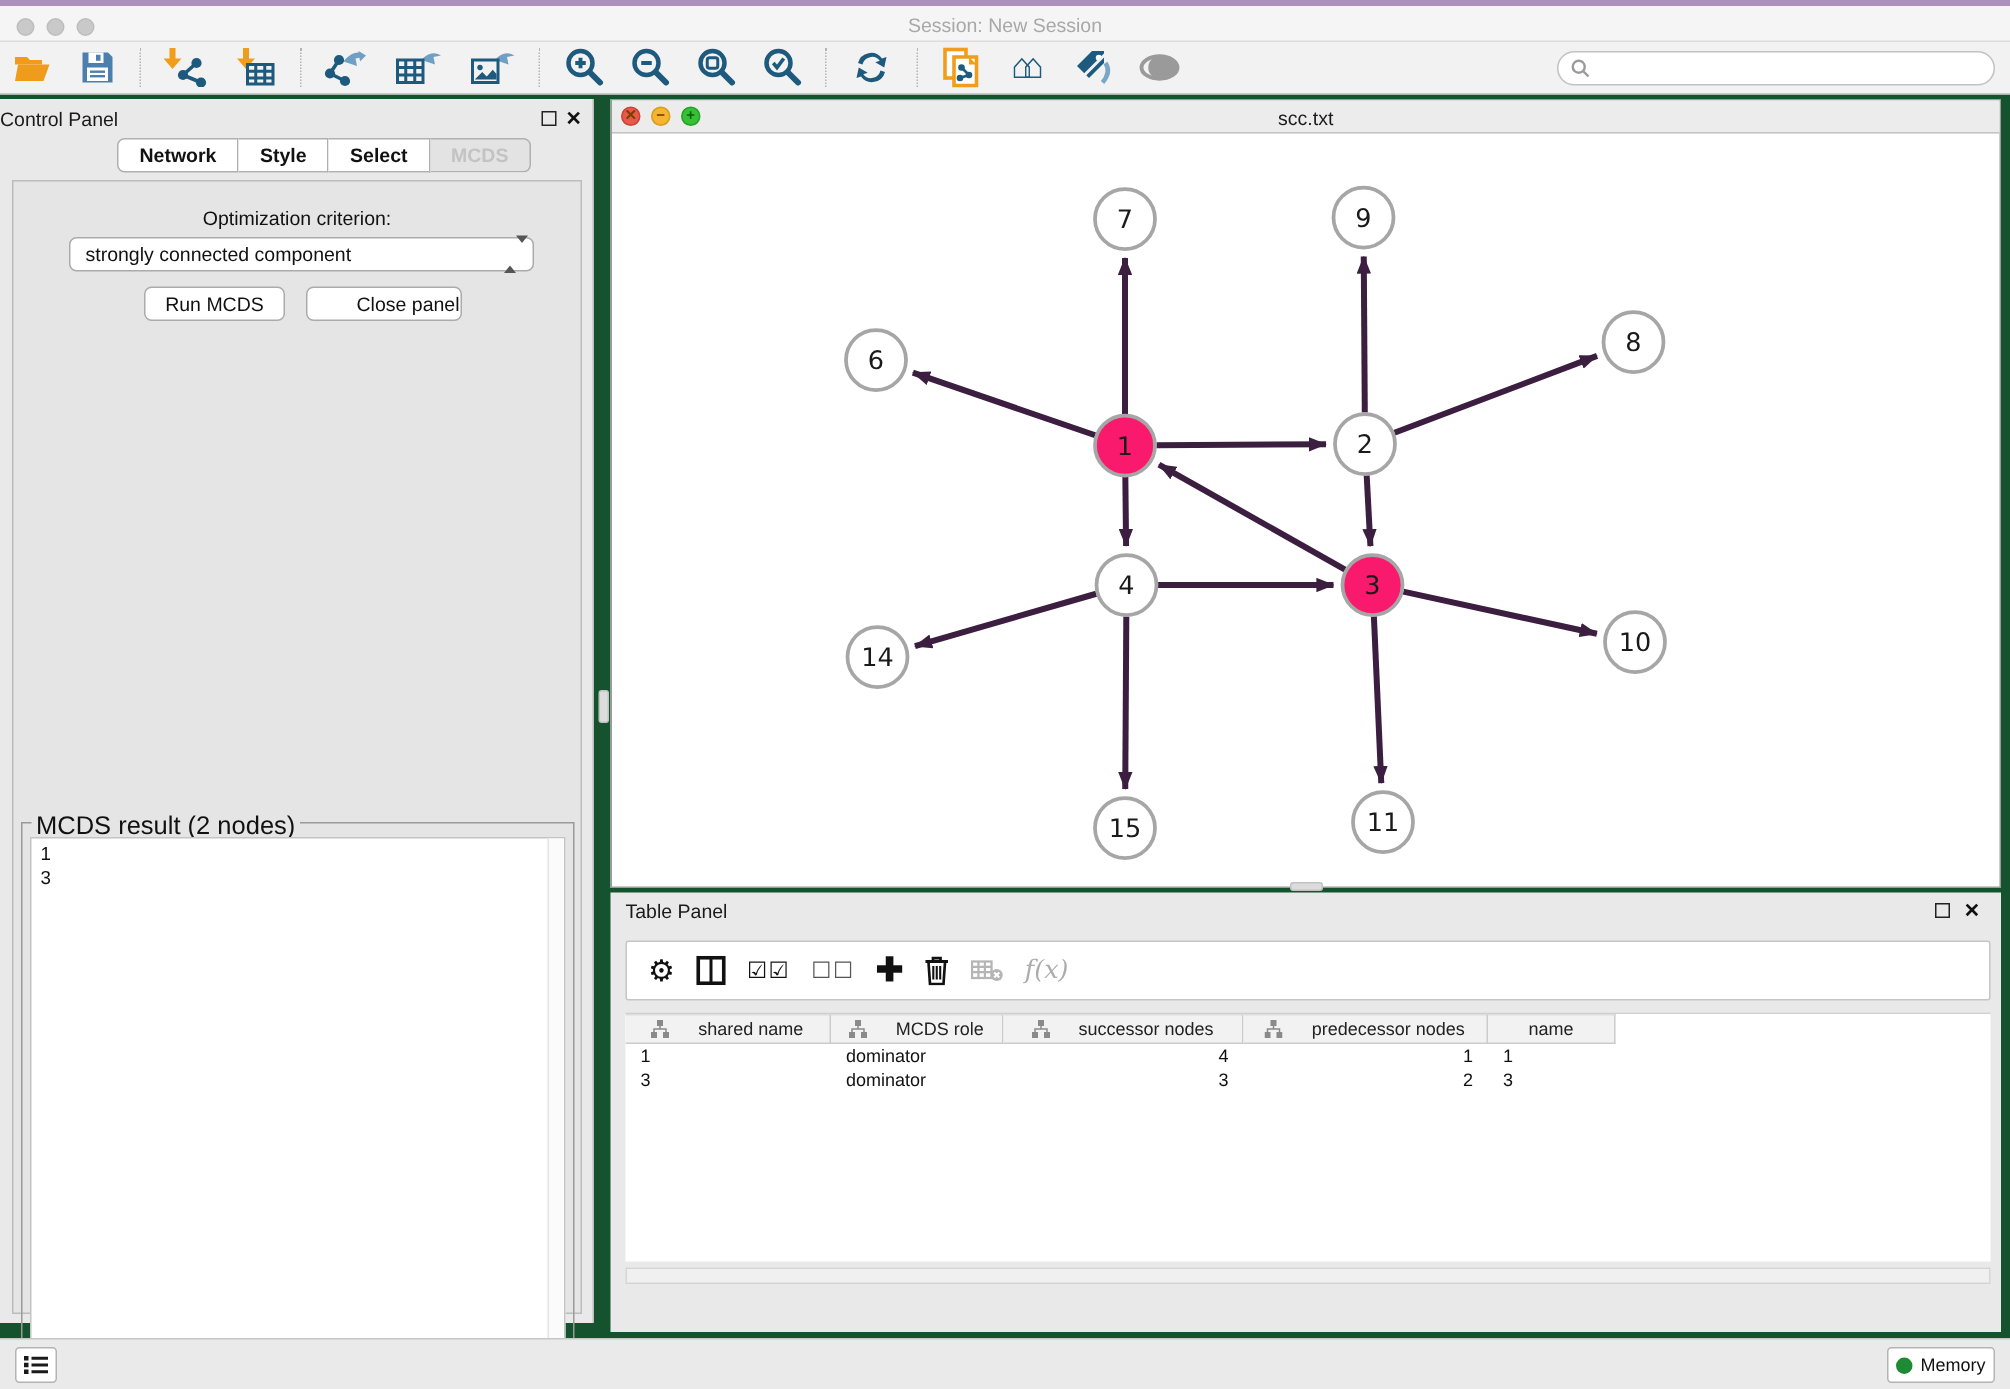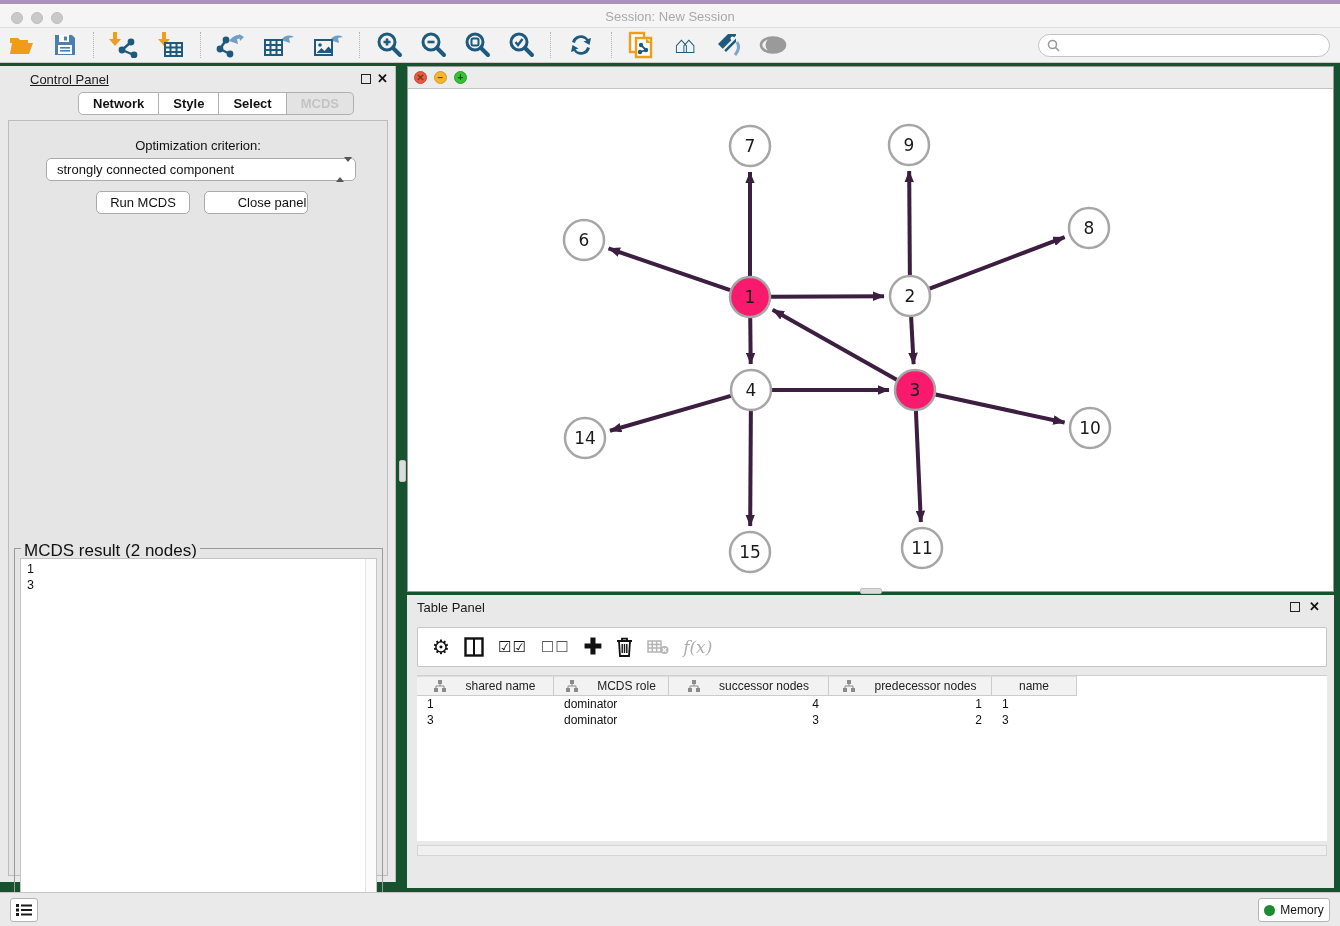--- a/index.html
+++ b/index.html
@@ -14,21 +14,21 @@
 
   #toolbar { position:absolute; left:0; top:28px; width:1340px; height:35px; background:#f2f2f2; border-bottom:1px solid #c9c9c9; display:flex; align-items:center; }
   .tb-icon { height:30px; display:flex; align-items:center; justify-content:center; cursor:default; }
   .tb-sep { width:1px; height:26px; margin:0 7px; border-left:1px dotted #b4b4b4; }
   .glyph-navy { color:#1d5a7d; }
   #search-wrap { position:absolute; right:10px; top:6px; width:292px; height:23px; background:#fff; border:1px solid #c2c2c2; border-radius:12px; display:flex; align-items:center; padding-left:8px; }
   #search-wrap input { border:none; outline:none; flex:1; font-size:12px; background:transparent; margin-left:5px; font-family:"Liberation Sans",sans-serif; }
 
   
   #control-panel { position:absolute; left:0; top:66px; width:396px; height:816px; background:#e9e9e9; border-right:1px solid #bdbdbd; }
-  #cp-header { position:absolute; left:30px; top:6px; font-size:13px; color:#1a1a1a;text-decoration:underline; }
+  #cp-header { position:absolute; left:0; top:6px; font-size:13px; color:#1a1a1a; }
   .panel-float { position:absolute; top:8px; width:10px; height:10px; border:1.6px solid #222; }
   .panel-close { position:absolute; top:5px; font-size:13px; font-weight:bold; color:#111; }
   #cp-tabs { position:absolute; left:78px; top:26px; display:flex; height:23px; }
   .tab { height:23px; display:flex; align-items:center; justify-content:center; background:#fff; border:1px solid #b0b0b0; border-left:none; font-size:13px; font-weight:bold; color:#111; padding:0 14px; }
   .tab.first { border-left:1px solid #b0b0b0; border-radius:5px 0 0 5px; }
   .tab.last { border-radius:0 5px 5px 0; }
   .tab.active { background:#e3e3e3; color:#c3c3c3; }
   #cp-body { position:absolute; left:8px; top:54px; width:380px; height:756px; background:#e5e5e5; border:1px solid #bcbcbc; }
   #opt-label { position:absolute; left:0; right:0; top:17px; text-align:center; font-size:13px; color:#111; }
   #opt-select { position:absolute; left:37px; top:37px; width:310px; height:23px; background:#fff; border:1px solid #ababab; border-radius:5px; display:flex; align-items:center; font-size:13px; color:#111; padding-left:10px; }
@@ -254,20 +254,21 @@
         </div>
       </div>
     </div>
   </div>
 
   <div id="net-window">
     <div id="net-titlebar">
       <span class="nt-dot" style="left:6px; background:#e8594a; border:1px solid #c94336;">✕</span>
       <span class="nt-dot" style="left:26px; background:#f5b52e; border:1px solid #d99b1c;">−</span>
       <span class="nt-dot" style="left:46px; background:#35c035; border:1px solid #25a125; color:#0c5c0c;">+</span>
+      <div class="title">scc.txt</div>
     </div>
     <svg id="net-canvas" width="925" height="502">
         <defs>
           <marker id="arrow" viewBox="0 0 10 8" refX="9.5" refY="4" markerWidth="12" markerHeight="9.6" orient="auto" markerUnits="userSpaceOnUse">
             <path d="M0,0 L10,4 L0,8 Z" fill="#3b1e40"></path>
           </marker>
         </defs>
         <line x1="342" y1="187" x2="342" y2="83" stroke="#3b1e40" stroke-width="4" marker-end="url(#arrow)"></line>
         <line x1="322.13828360996655" y1="201.18001304679575" x2="200.59069648289858" y2="159.44379337063384" stroke="#3b1e40" stroke-width="4" marker-end="url(#arrow)"></line>
         <line x1="362.9995898557659" y1="207.86875256340147" x2="476.0005077976232" y2="207.16249682626486" stroke="#3b1e40" stroke-width="4" marker-end="url(#arrow)"></line>

